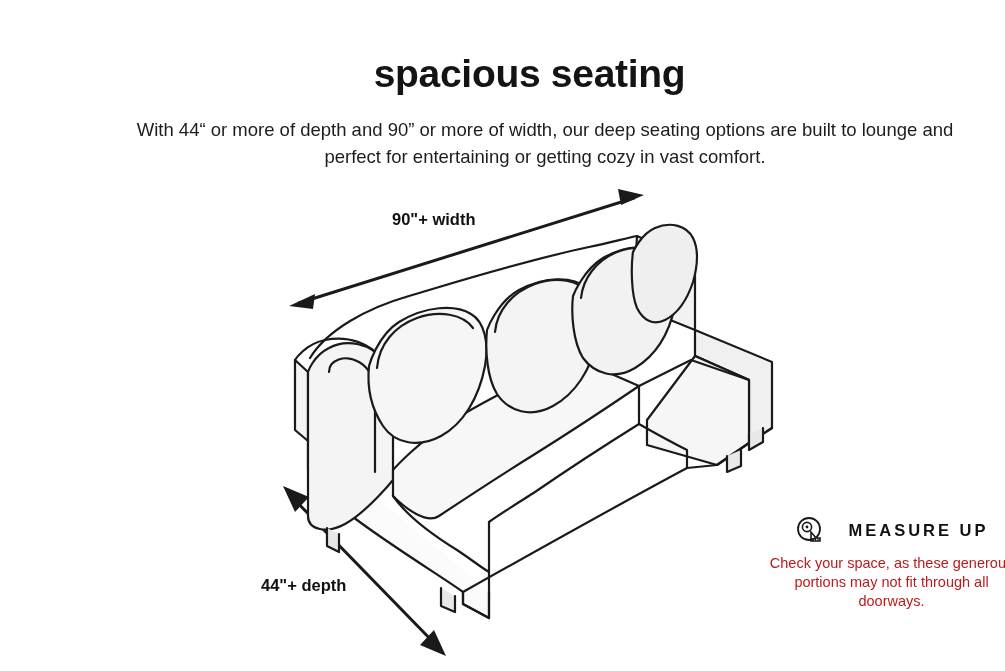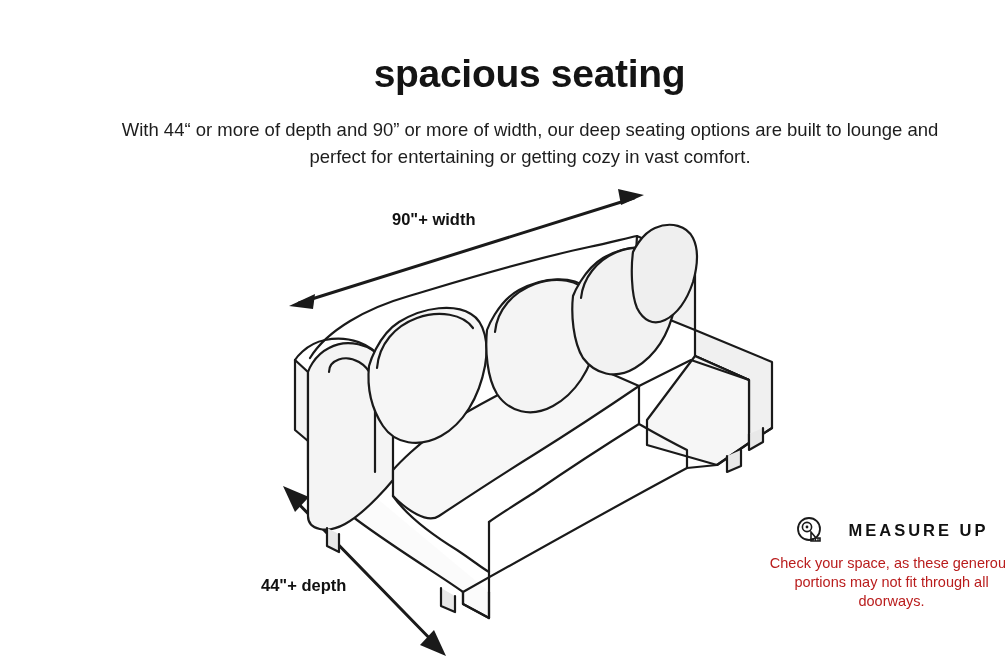--- a/index.html
+++ b/index.html
@@ -28,21 +28,21 @@
     width: 1005px;
     text-align: center;
     font-size: 39px;
     font-weight: bold;
     letter-spacing: -0.3px;
     color: #141414;
   }
   .subhead {
     position: absolute;
     top: 116px;
-    left: 78px;
+    left: 93px;
     width: 850px;
     text-align: center;
     font-size: 18.5px;
     line-height: 27px;
     color: #1d1d1d;
   }
   .label {
     position: absolute;
     font-size: 16.5px;
     font-weight: bold;

